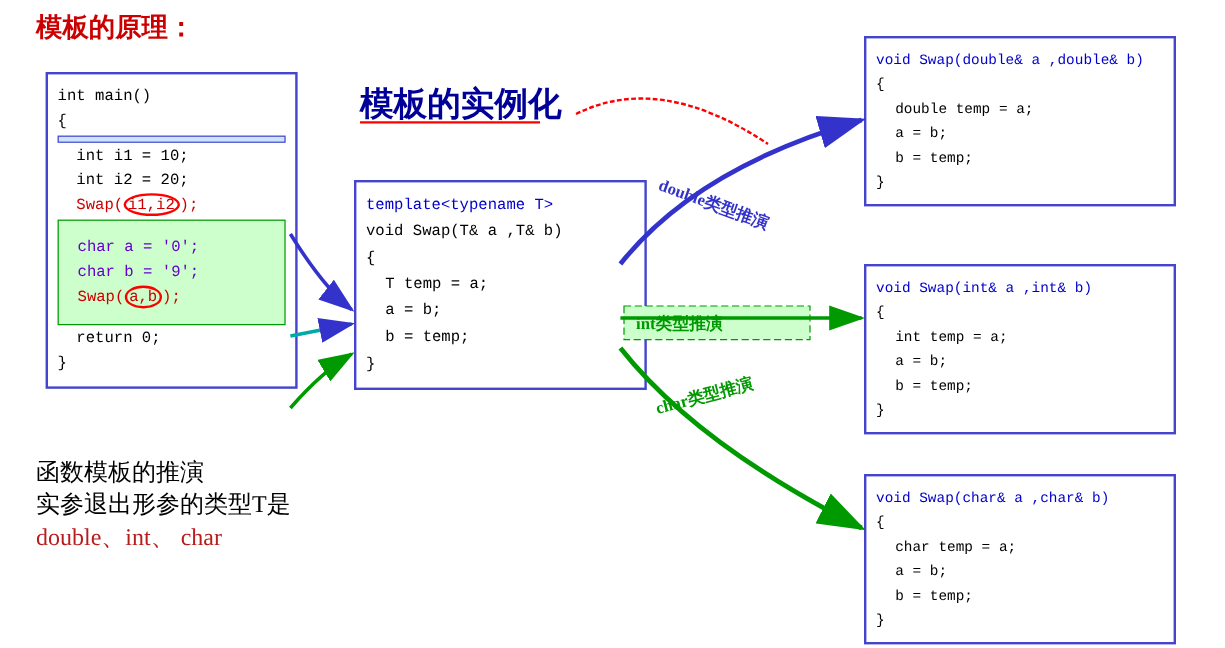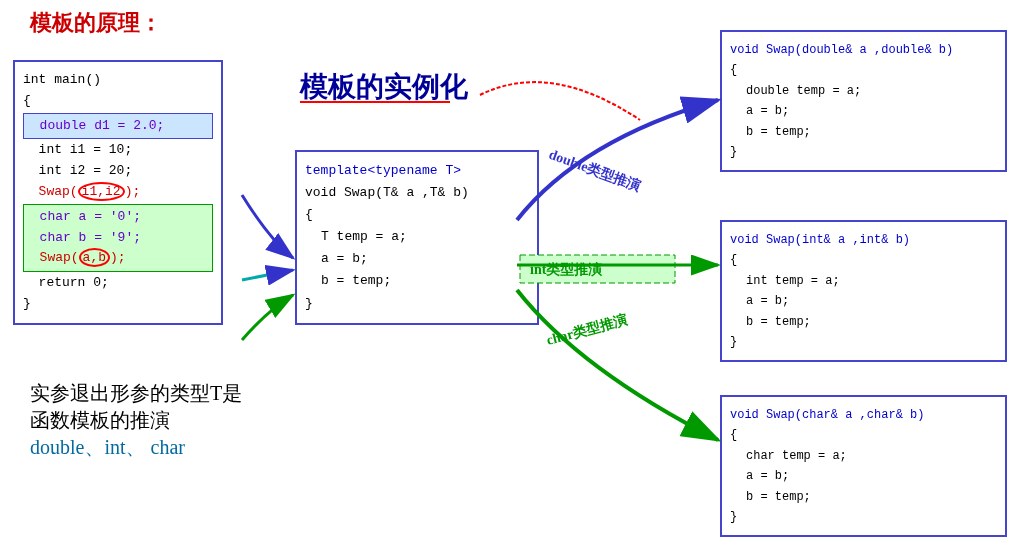--- a/index.html
+++ b/index.html
@@ -19,42 +19,42 @@
       font-size: 22px;
       font-weight: bold;
       color: #cc0000;
       font-family: SimSun, serif;
     }
 
     
     .main-code-box {
       position: absolute;
       top: 60px;
-      left: 13px;
+      left: 38px;
       width: 210px;
       border: 2px solid #4444cc;
       background: white;
       padding: 8px;
       font-size: 13px;
     }
 
     .main-code-box .line { line-height: 1.6; color: #000; }
     .main-code-box .purple { color: #6600cc; }
     .main-code-box .red { color: #cc0000; }
 
     .highlight-blue {
       background: #cce5ff;
       border: 1px solid #4444cc;
       padding: 2px 0;
       margin: 1px 0;
     }
     .highlight-green {
       background: #ccffcc;
       border: 1px solid #009900;
-      padding: 2px 0;
+      padding: 12px 0;
       margin: 1px 0;
     }
 
     .circle-red {
       display: inline;
       border: 2px solid red;
       border-radius: 50%;
       padding: 0 2px;
     }
 
@@ -69,21 +69,21 @@
       padding: 8px;
       font-size: 13px;
     }
     .template-code-box .line { line-height: 1.7; color: #000; }
     .template-code-box .blue { color: #0000cc; }
     .template-code-box .indent { padding-left: 16px; }
 
     
     .result-box {
       position: absolute;
-      width: 287px;
+      width: 260px;
       border: 2px solid #4444cc;
       background: white;
       padding: 8px;
       font-size: 12px;
     }
     .result-box .line { line-height: 1.7; color: #000; }
     .result-box .blue { color: #0000cc; }
     .result-box .indent { padding-left: 16px; }
 
     .result-box-top { top: 30px; left: 720px; }
@@ -103,42 +103,41 @@
 
     
     .bottom-text {
       position: absolute;
       top: 380px;
       left: 30px;
       font-size: 20px;
       font-family: SimSun, serif;
     }
     .bottom-text .black { color: #000; }
-    .bottom-text .red { color: #0369a1; }
+    .bottom-text .red { color: #b91c1c; }
 
     
     .arrows-svg {
       position: absolute;
       top: 0;
       left: 0;
       width: 1021px;
       height: 540px;
       pointer-events: none;
     }
   </style>
 </head>
 <body>
 
 <div class="page-title">模板的原理：</div>
 
 <div class="main-code-box">
   <div class="line">int main()</div>
   <div class="line">{</div>
   <div class="highlight-blue">
-    <div class="line purple">&nbsp;&nbsp;double d1 = 2.0;</div>
   </div>
   <div class="line">&nbsp;&nbsp;int i1 = 10;</div>
   <div class="line">&nbsp;&nbsp;int i2 = 20;</div>
   <div class="line red">&nbsp;&nbsp;Swap(<span class="circle-red">i1,i2</span>);</div>
   <div class="highlight-green">
     <div class="line purple">&nbsp;&nbsp;char a = '0';</div>
     <div class="line purple">&nbsp;&nbsp;char b = '9';</div>
     <div class="line red">&nbsp;&nbsp;Swap(<span class="circle-red">a,b</span>);</div>
   </div>
   <div class="line">&nbsp;&nbsp;return 0;</div>
@@ -178,22 +177,22 @@
 <div class="result-box result-box-bot">
   <div class="line blue">void Swap(char&amp; a ,char&amp; b)</div>
   <div class="line">{</div>
   <div class="line indent">char temp = a;</div>
   <div class="line indent">a = b;</div>
   <div class="line indent">b = temp;</div>
   <div class="line">}</div>
 </div>
 
 <div class="bottom-text">
+  <div class="black">函数模板的推演</div>
   <div class="black">实参退出形参的类型T是</div>
-  <div class="black">函数模板的推演</div>
   <div class="red">double、int、 char</div>
 </div>
 
 <svg class="arrows-svg">
 
   <line x1="300" y1="102" x2="450" y2="102" stroke="red" stroke-width="2"></line>
 
   <defs>
     <marker id="arrowBlue" markerWidth="10" markerHeight="7" refX="9" refY="3.5" orient="auto">
       <polygon points="0 0, 10 3.5, 0 7" fill="#3333cc"></polygon>

